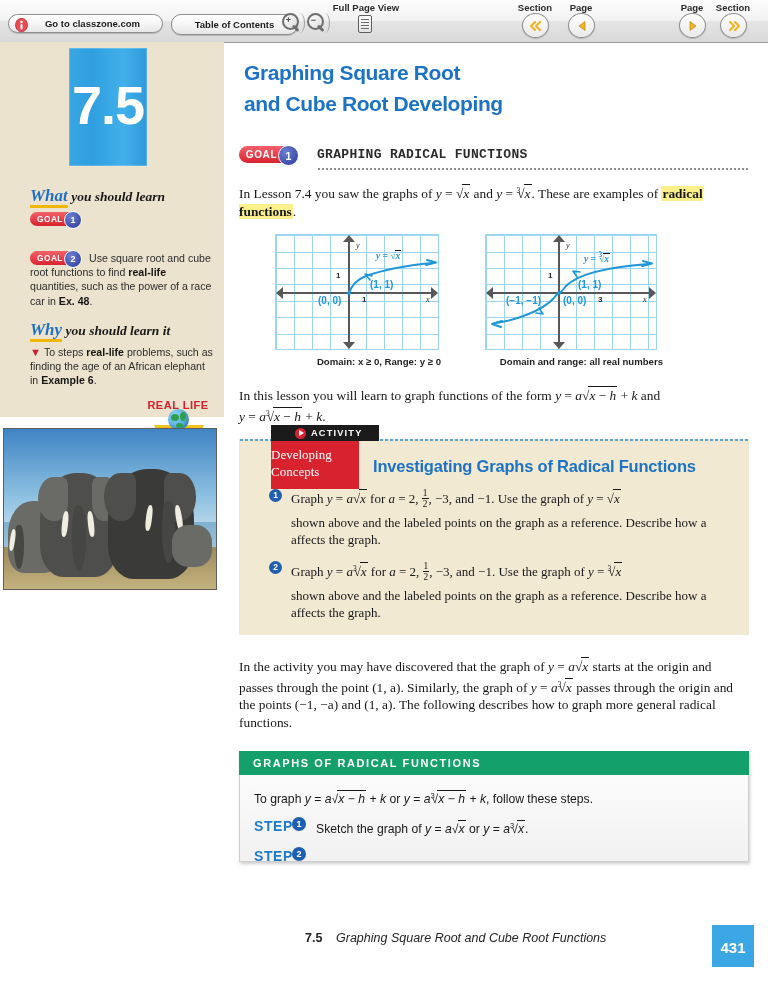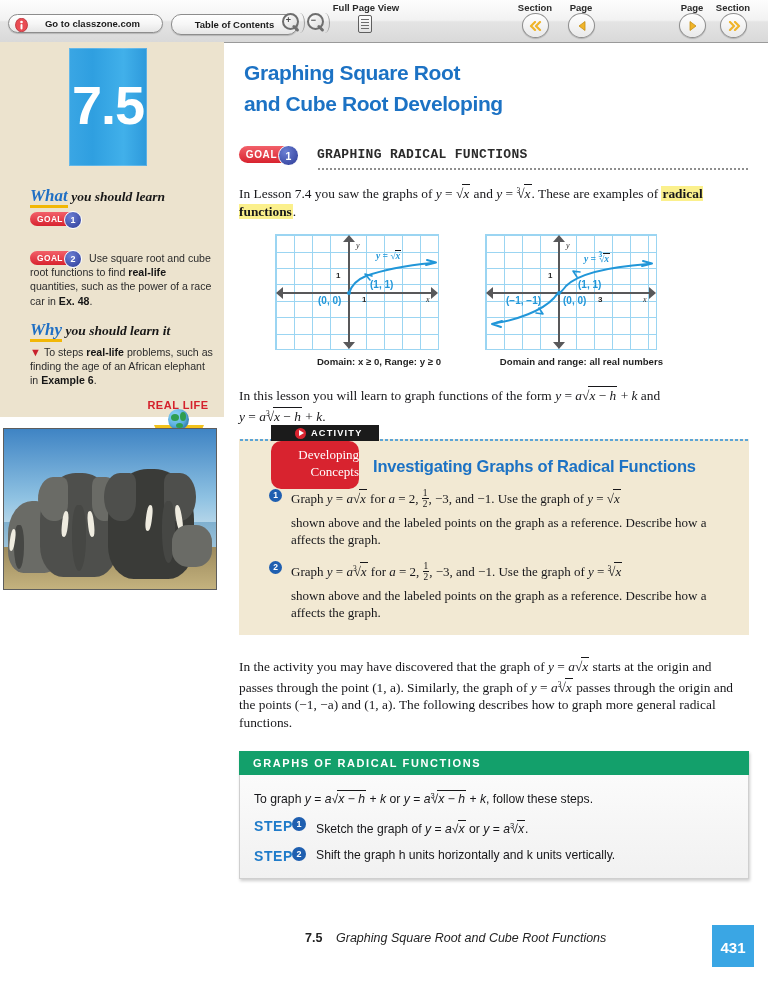--- a/index.html
+++ b/index.html
@@ -280,23 +280,23 @@
   .act-tab .play{
     width:11px;height:11px;border-radius:50%;background:#d8232f;margin:0 5px 0 4px;
     position:relative;flex:none;
   }
   .act-tab .play:after{
     content:"";position:absolute;left:4px;top:2.6px;
     border-left:5px solid #fff;border-top:3px solid transparent;border-bottom:3px solid transparent;
   }
   .act-red{
     position:absolute;left:32px;top:2px;width:88px;height:48px;
-    background:#d8232f;color:#fff;text-align:right;
+    background:#d8232f;color:#fff;text-align:left;
     font-family:"Liberation Serif", serif;font-size:13px;line-height:17px;
-    padding-top:5px;box-sizing:border-box;border-radius:10px;
+    padding-top:5px;box-sizing:border-box;
   }
   .act-title{
     padding:18px 0 0 134px;
     font-family:"Liberation Sans", sans-serif;
     font-weight:bold;font-size:16.5px;color:#1c72c4;letter-spacing:-.2px;
   }
   .act-item{position:relative;margin:12px 0 0 30px;width:452px;font-size:13px;line-height:17px;color:#17171a;}
   .act-num{
     position:absolute;left:0;top:1px;width:13px;height:13px;border-radius:50%;
     background:#1f5fb0;color:#fff;font-size:8.5px;font-weight:bold;
@@ -604,21 +604,20 @@
 
         <div class="step-row">
           <span class="step-tag">STEP</span>
           <span class="step-num">1</span>
           <span>Sketch the graph of </span><span class="mv">y</span> = <span class="mv">a</span><span class="rad"><span class="radsym">√</span><span class="rbar mv">x</span></span><span> or </span><span class="mv">y</span> = <span class="mv">a</span><span class="rad"><span class="idx">3</span><span class="radsym">√</span><span class="rbar mv">x</span></span><span>.</span>
         </div>
 
         <div class="step-row">
           <span class="step-tag">STEP</span>
           <span class="step-num">2</span>
-          <span>Shift the graph h units horizontally and k units vertically.</span>
         </div>
       </div>
     </div>
   </div>
 
   <div class="footer">
     <div id="foot-num">7.5</div>
     <div id="foot-title">Graphing Square Root and Cube Root Functions</div>
     <div id="page-chip">431</div>
   </div>

